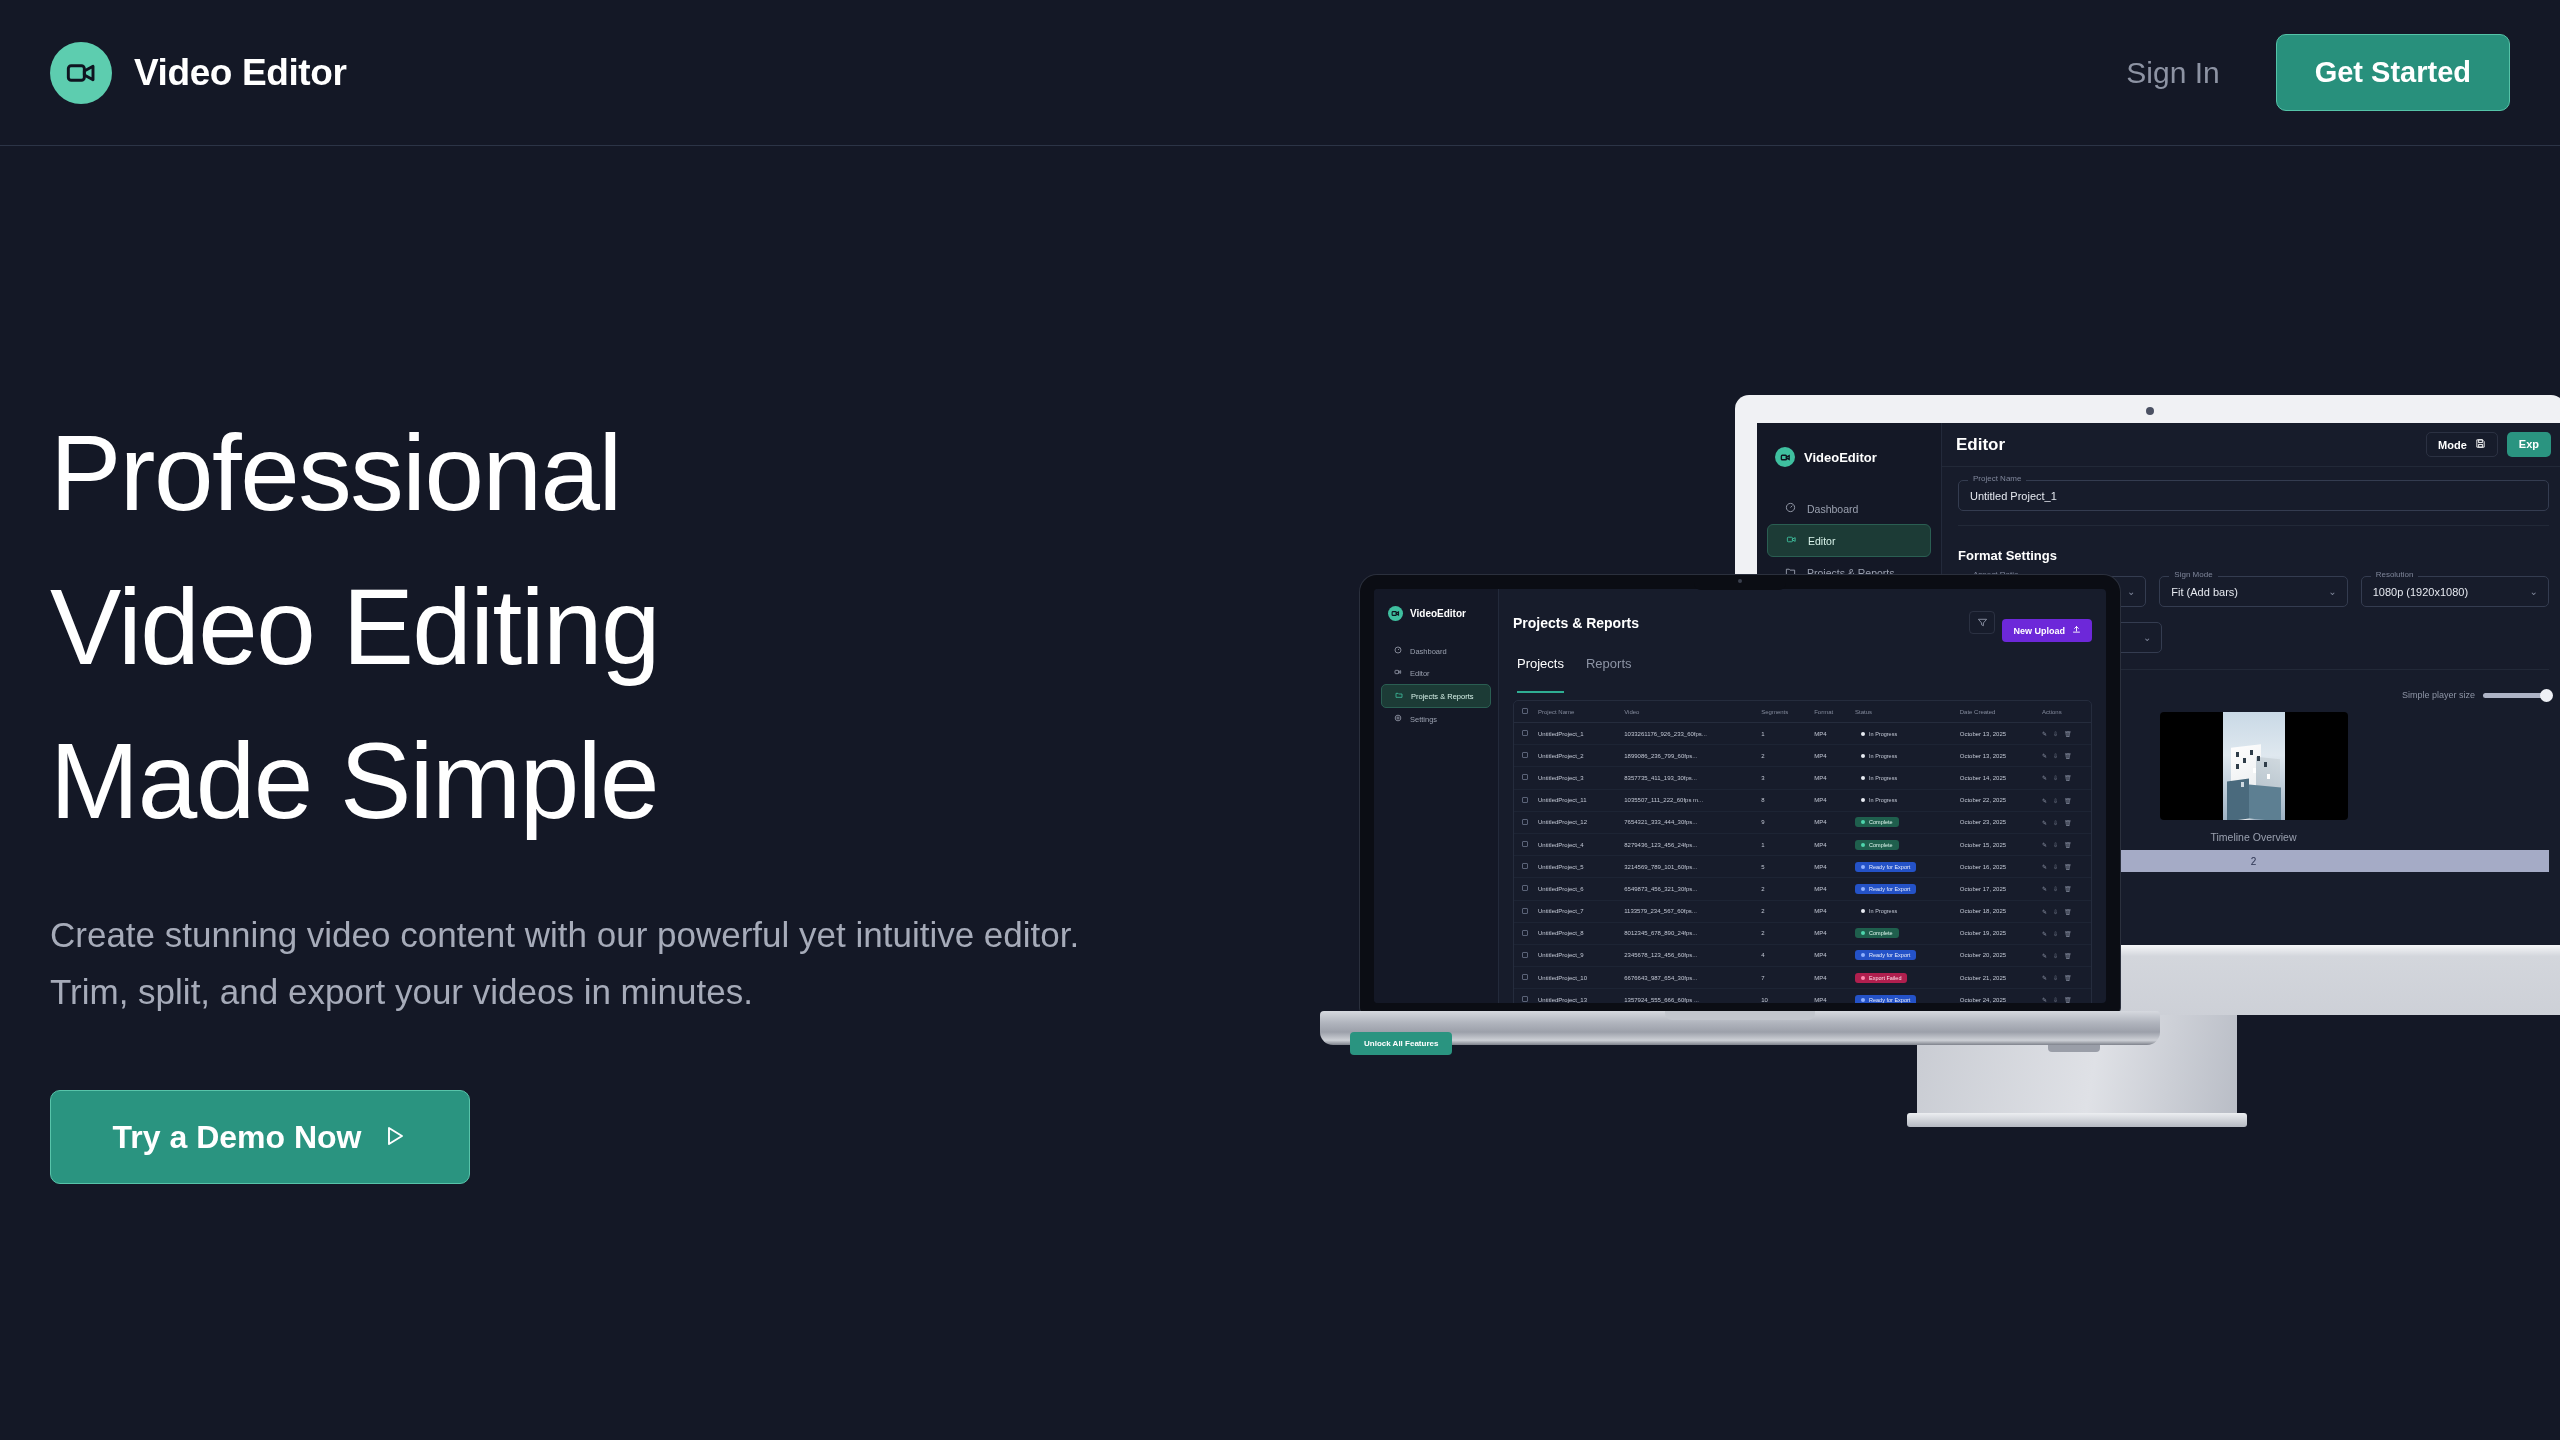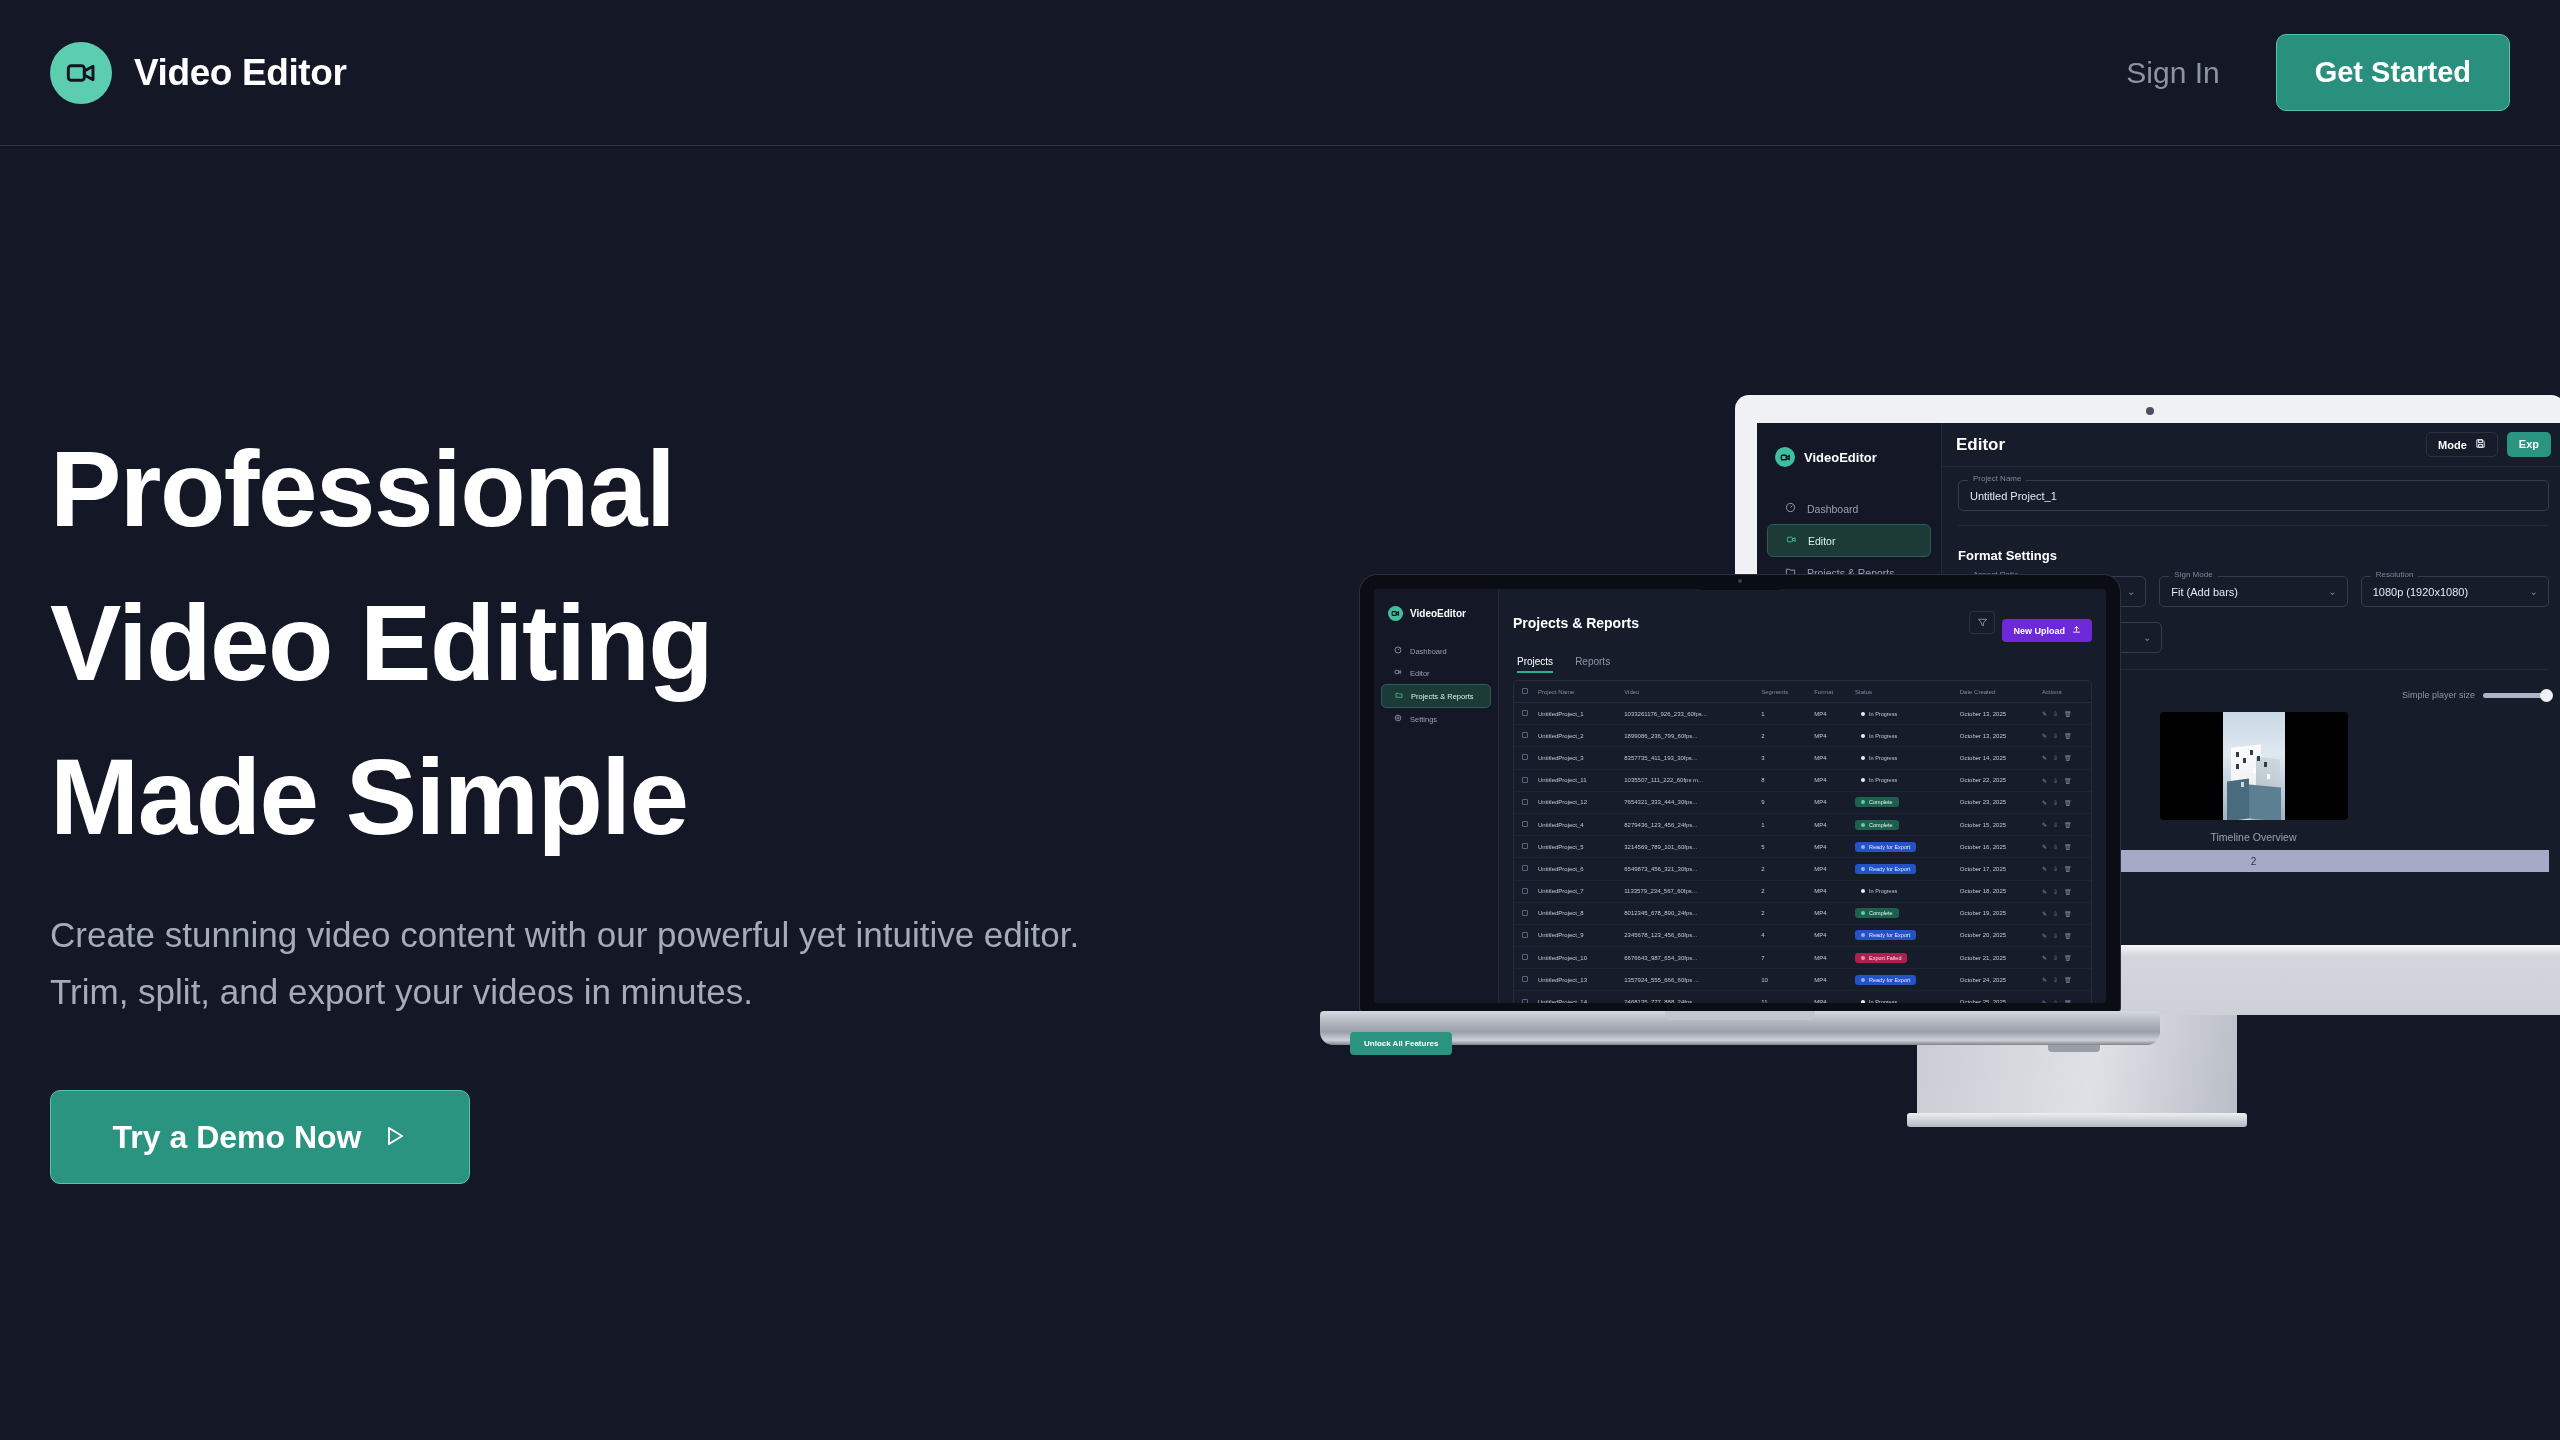--- a/index.html
+++ b/index.html
@@ -27,22 +27,22 @@
 
   .header-right{ position:absolute; right:50px; display:flex; align-items:center; gap:56px; }
   .signin{ font-size:30px; color:#8d93a3; cursor:pointer; }
   .get-started{
     background:#28907c; border:1px solid #55c3a8; border-radius:10px;
     padding:21px 38px; font-size:29px; font-weight:bold; color:#fff; cursor:pointer;
   }
 
   
   .hero-title{
-    position:absolute; left:50px; top:412px;
-    font-size:107px; font-weight:bold; line-height:1.44;
+    position:absolute; left:50px; top:396px;
+    font-size:107px; font-weight:normal; line-height:1.44;
     letter-spacing:-1.5px; color:#fff; white-space:pre-line;
   }
   .hero-sub{
     position:absolute; left:50px; top:906px; width:1090px;
     font-size:35px; line-height:1.63; color:#a6abb9;
   }
   .cta-row{ position:absolute; left:50px; top:1090px; display:flex; gap:35px; }
   .btn-demo{
     background:#2a9480; border:1px solid #58c4aa; border-radius:10px;
     width:420px; height:94px; display:flex;align-items:center;justify-content:center;gap:22px;
@@ -156,21 +156,21 @@
   .l-nav{ margin-top:19px; }
   .l-nav-item{ display:flex;align-items:center;gap:8px;padding:6px 0 6px 13px;font-size:7.5px;color:#9aa0af;margin:0 7px;border-radius:5px;}
   .l-nav-item.active{ background:#1c3b36;color:#d7f1e8;border:1px solid #2a5e52;}
   .l-main{ position:absolute;left:125px;top:0;right:0;bottom:0;padding:14px 14px 0 14px;}
   .l-head{ display:flex;align-items:center;justify-content:space-between;}
   .l-title{ font-size:14px;font-weight:bold;color:#fff;}
   .l-actions{ display:flex;gap:7px;align-items:center;}
   .l-filter{ width:26px;height:23px;border:1px solid #39405299;border-radius:4px;display:flex;align-items:center;justify-content:center;}
   .l-upload{ background:#6d28d9;border-radius:4px;padding:6px 11px;font-size:9px;font-weight:bold;color:#fff;display:flex;gap:7px;align-items:center;margin-top:16px;}
   .l-tabs{ display:flex;gap:22px;margin-top:14px;padding-left:4px;}
-  .l-tab{ font-size:10px;color:#8d94a5;padding-bottom:4px;}
+  .l-tab{ font-size:13px;color:#8d94a5;padding-bottom:20px;}
   .l-tab.active{ color:#fff;border-bottom:2px solid #2fae93;}
   .l-table{ margin-top:7px;border:1px solid #252c3d;border-radius:5px;overflow:hidden;}
   table{ width:100%;border-collapse:collapse;}
   th{ font-size:6px;font-weight:normal;color:#838a9c;text-align:left;padding:7px 0 7px 8px;border-bottom:1px solid #252c3d;white-space:nowrap;}
   td{ font-size:6px;color:#c2c7d4;padding:5.6px 0 5.6px 8px;border-bottom:1px solid #1d2434;white-space:nowrap;}
   .cb{ width:6px;height:6px;border:1px solid #5b6378;border-radius:1px;display:inline-block;}
   .badge{ display:inline-flex;align-items:center;gap:4px;padding:2px 6px;border-radius:3px;font-size:5.5px;}
   .dot{ width:4px;height:4px;border-radius:50%;display:inline-block;}
   .act{ display:inline-flex;gap:6px;color:#848b9d;font-size:6px;}
   .unlock{

